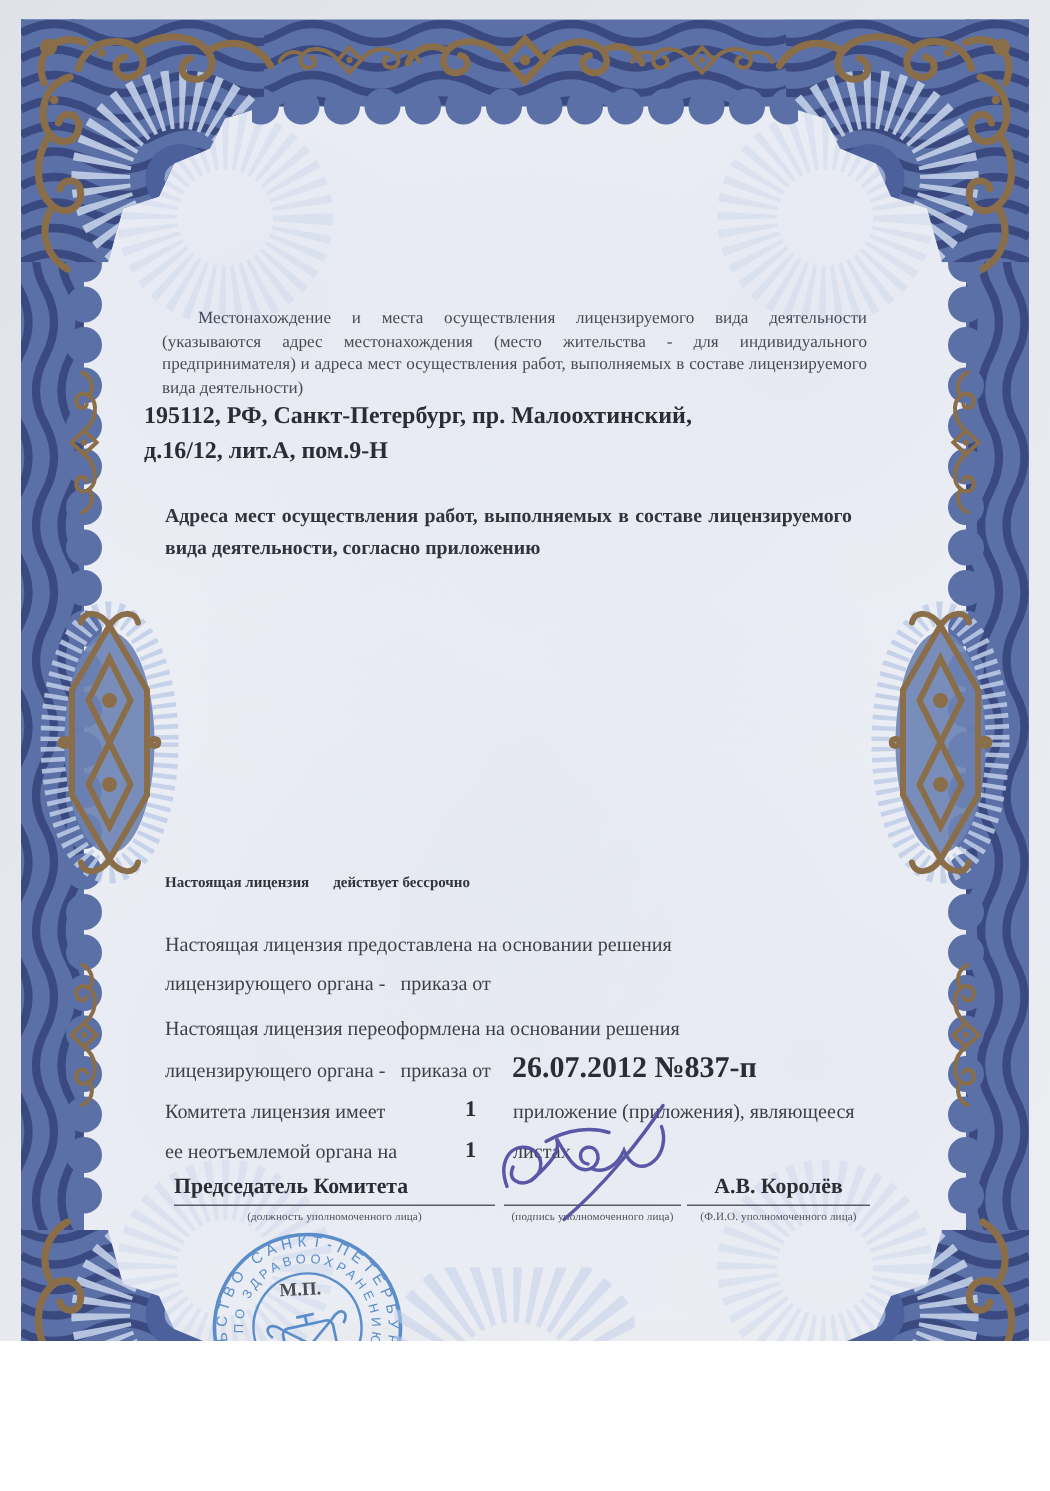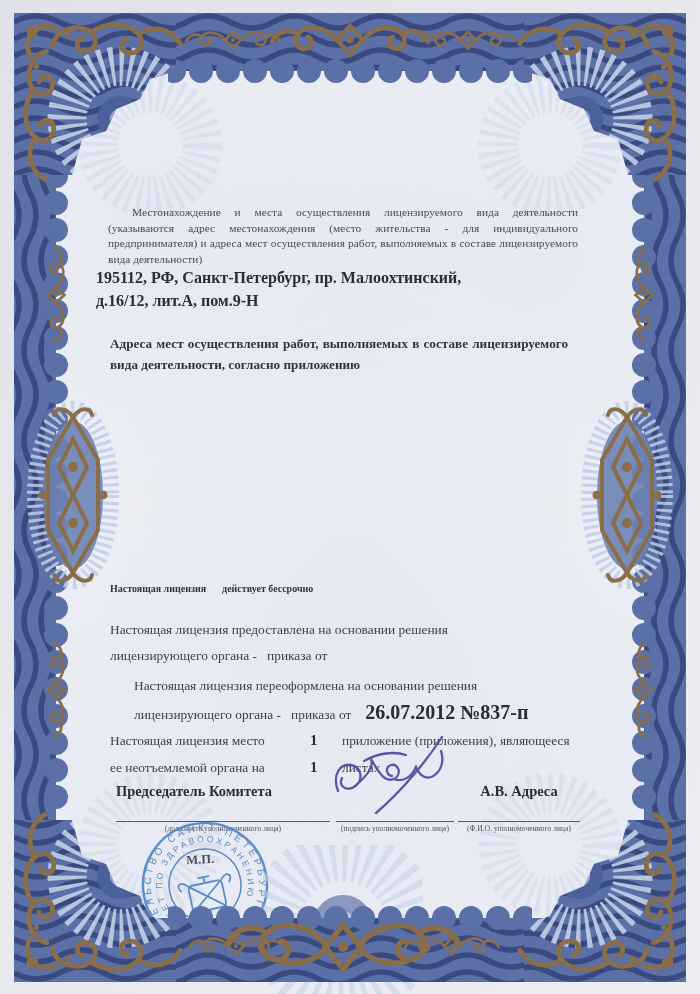--- a/index.html
+++ b/index.html
@@ -1,16 +1,16 @@
 <!DOCTYPE html>
 <html><head>
 <meta charset="utf-8">
 <style>
   html,body{margin:0;padding:0;}
-  .page{position:relative;width:700px;height:994px;overflow:hidden;
+  .page{position:relative;width:700px;height:894px;overflow:hidden;
     background:linear-gradient(135deg,#e0e2e9 0%,#e7e8ee 45%,#eceef2 100%);
     font-family:"Liberation Serif","DejaVu Serif",serif;}
   
   .interior{position:absolute;left:14px;top:13px;right:14px;bottom:12px;z-index:0;
     background:
       radial-gradient(circle at 24% 22%, rgba(164,179,214,.10), transparent 34%),
       radial-gradient(circle at 76% 24%, rgba(164,179,214,.10), transparent 34%),
       radial-gradient(circle at 50% 55%, rgba(170,184,216,.08), transparent 42%),
       radial-gradient(circle at 25% 80%, rgba(164,179,214,.09), transparent 36%),
       radial-gradient(circle at 78% 80%, rgba(164,179,214,.09), transparent 36%),
@@ -36,29 +36,29 @@
   
   .txt{position:absolute;z-index:2;color:#3f3f48;}
   .p-loc{left:108px;top:205px;width:470px;font-size:11.4px;line-height:15.7px;text-align:justify;color:#4a4a54;}
   .p-loc .ind{text-indent:24px;}
   .p-addr{left:96px;top:266px;width:500px;font-weight:bold;font-size:16px;line-height:23px;color:#2c2c35;}
   .p-addr .l2{}
   .p-work{left:110px;top:333px;width:458px;font-weight:bold;font-size:13.2px;line-height:21px;text-align:justify;color:#33333d;}
   .p-valid{left:110px;top:583px;font-weight:bold;font-size:10px;color:#33333d;}
   .p-valid .gap{margin-left:16px;}
   .p-granted{left:110px;top:617px;font-size:13.4px;line-height:26px;}
-  .p-reissued{left:110px;top:673px;font-size:13.4px;line-height:26px;margin-left:24px;}
+  .p-reissued{left:110px;top:673px;font-size:13.4px;line-height:26px;}
   .order-no{font-weight:bold;font-size:20px;margin-left:14px;color:#2c2c35;}
   .pre{white-space:pre-wrap;}
   .p-attach{left:110px;top:727px;font-size:13.4px;line-height:27px;width:470px;}
   .arow{display:flex;}
   .albl{width:200px;}
   .anum{width:32px;font-weight:bold;font-size:15px;color:#2c2c35;}
   .sigcol{position:absolute;z-index:2;}
-  .sigval{border-bottom:1.5px solid #5a5a66;min-height:19px;padding-bottom:19px;
+  .sigval{border-bottom:1.5px solid #5a5a66;min-height:19px;padding-bottom:1px;
     font-weight:bold;font-size:14.5px;color:#2c2c35;position:relative;}
   .sigcap{font-size:7.4px;color:#50505a;text-align:center;margin-top:2px;letter-spacing:.1px;}
   .sc1{left:116px;top:783px;width:214px;}
   .sc2{left:336px;top:783px;width:118px;}
   .sc3{left:458px;top:783px;width:122px;text-align:center;}
   .signature-svg{position:absolute;left:-14px;top:-54px;width:152px;height:90px;z-index:3;}
   .stamp{position:absolute;left:119px;top:799px;width:172px;height:172px;z-index:2;
     transform:rotate(-12deg);opacity:.92;}
   .hiddefs{position:absolute;width:0;height:0;}
 </style>
@@ -171,21 +171,21 @@
     <div class="pre">лицензирующего органа -   приказа от</div>
   </div>
 
   <div class="txt p-reissued">
     <div class="pre">Настоящая лицензия переоформлена на основании решения</div>
     <div><span class="pre">лицензирующего органа -   приказа от</span><span class="order-no">26.07.2012 №837-п</span></div>
   </div>
 
   <div class="txt p-attach">
     <div class="arow">
-      <span class="albl">Настоящая лицензия место</span>
+      <span class="albl">Комитета лицензия имеет</span>
       <span class="anum">1</span>
       <span>приложение (приложения), являющееся</span>
     </div>
     <div class="arow">
       <span class="albl">ее неотъемлемой органа на</span>
       <span class="anum">1</span>
       <span>листах</span>
     </div>
   </div>
 
@@ -201,21 +201,21 @@
           <path d="M32 58 C46 46 52 38 49 30 C56 42 62 54 72 50 C80 46 77 34 69 36 C63 38 64 46 70 47"></path>
           <path d="M72 50 C82 54 90 47 94 38 C98 48 106 52 114 45 C120 40 122 30 119 22"></path>
           <path d="M120 8 C106 30 80 62 54 84"></path>
           <path d="M42 32 C56 24 72 22 84 26"></path>
         </g>
       </svg>
     </div>
     <div class="sigcap">(подпись уполномоченного лица)</div>
   </div>
   <div class="sigcol sc3">
-    <div class="sigval">А.В. Адреса</div>
+    <div class="sigval">А.В. Королёв</div>
     <div class="sigcap">(Ф.И.О. уполномоченного лица)</div>
   </div>
 
   <div class="stamp">
     <svg viewBox="0 0 172 172" width="172" height="172">
       <defs>
         <path id="stO" d="M86 140 a54 54 0 1 1 0.02 0"></path>
         <path id="stI" d="M86 129 a43 43 0 1 1 0.02 0"></path>
       </defs>
       <g stroke="#4f86c6" fill="none">

